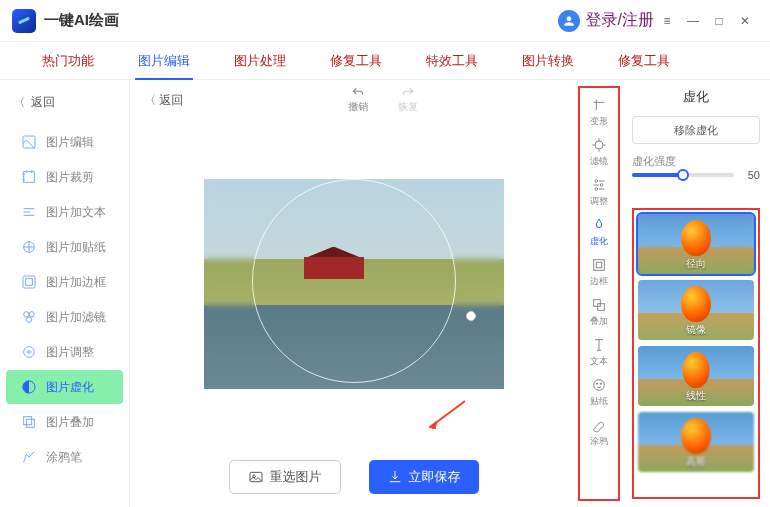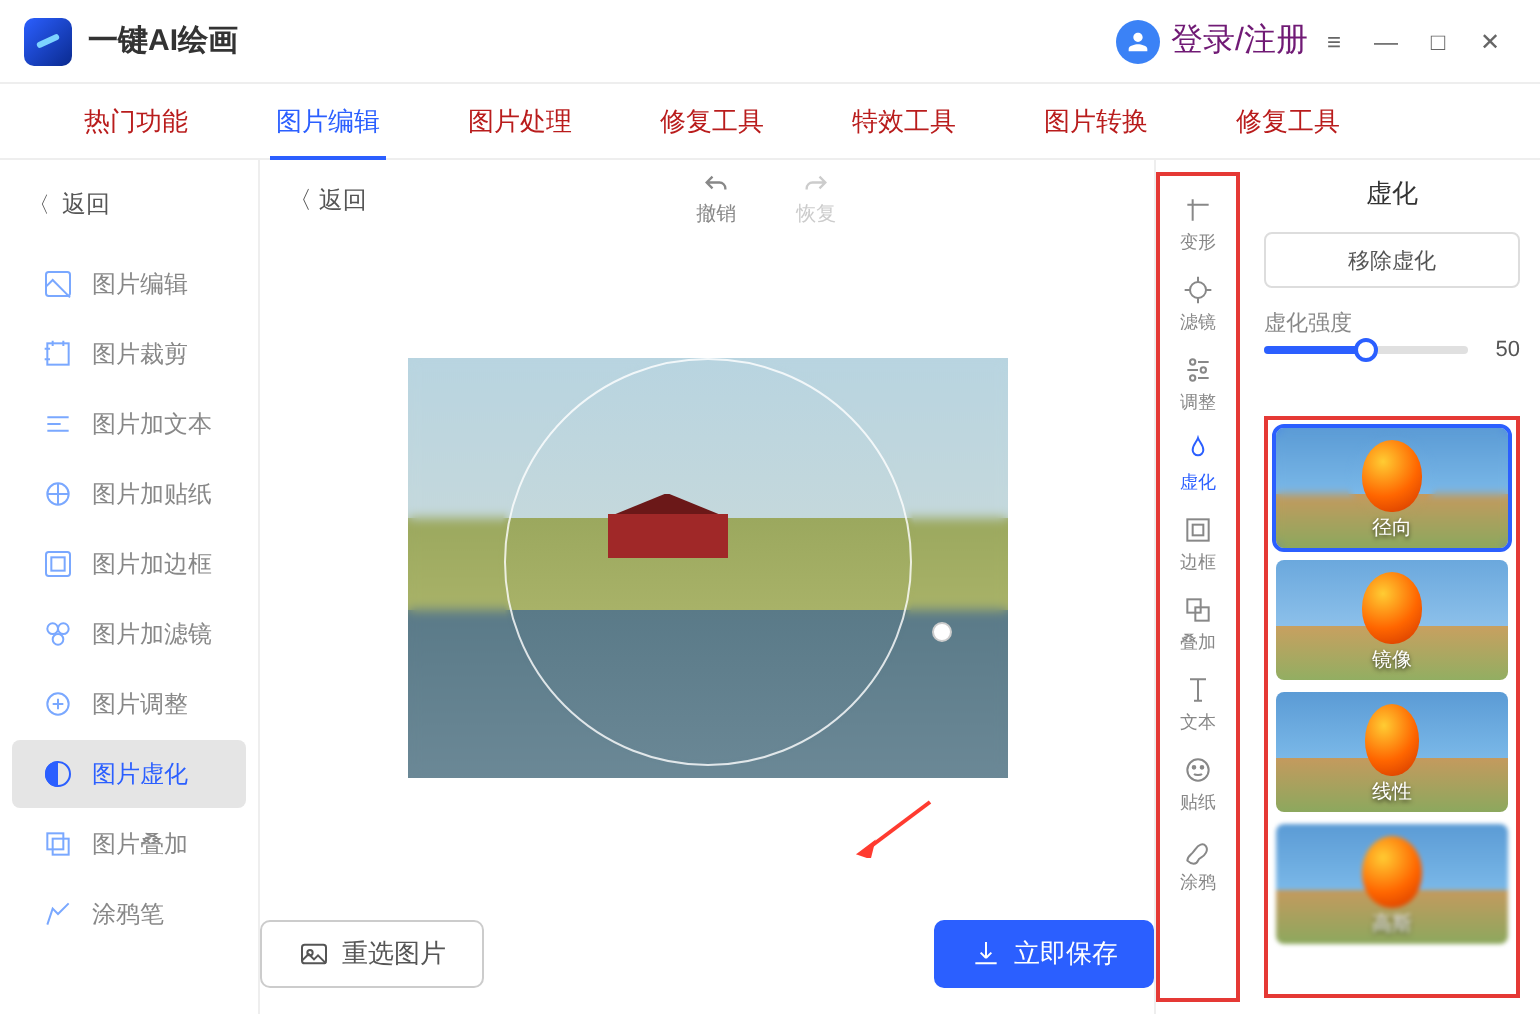--- a/index.html
+++ b/index.html
@@ -14,41 +14,41 @@
 .win-btn{width:26px;height:26px;display:flex;align-items:center;justify-content:center;cursor:pointer;color:#666}
 .tabs{height:38px;display:flex;align-items:center;padding:0 20px;border-bottom:1px solid #eee;gap:0}
 .tab{padding:0 22px;height:38px;display:flex;align-items:center;font-size:13px;color:#b91c1c;cursor:pointer;position:relative}
 .tab.active{color:#2b5fff}
 .tab.active::after{content:"";position:absolute;bottom:0;left:20%;right:20%;height:2px;background:#2b5fff}
 .main{display:flex;height:427px}
 .sidebar{width:130px;border-right:1px solid #eee;padding:8px 0;overflow-y:auto}
 .back-link{display:flex;align-items:center;padding:6px 14px;color:#555;font-size:12px;cursor:pointer;margin-bottom:8px}
 .back-link .chev{margin-right:6px;font-size:11px}
 .side-item{display:flex;align-items:center;padding:8px 14px;color:#888;font-size:12px;cursor:pointer;border-radius:4px;margin:1px 6px}
-.side-item.active{background:#e5e5e5;color:#2b5fff}
+.side-item.active{background:#86efac;color:#2b5fff}
 .side-icon{width:18px;height:18px;margin-right:8px;display:flex;align-items:center;justify-content:center}
 .side-icon svg{width:16px;height:16px;stroke:#7aa8ff;fill:none;stroke-width:1.5}
 .side-item.active .side-icon svg{stroke:#2b5fff}
 .editor{flex:1;display:flex;flex-direction:column;border-right:1px solid #eee}
 .editor-top{height:40px;display:flex;align-items:center;padding:0 14px;gap:20px}
 .ed-back{color:#555;font-size:12px;cursor:pointer}
 .ed-actions{flex:1;display:flex;justify-content:center;gap:30px}
 .ed-act{display:flex;flex-direction:column;align-items:center;font-size:10px;color:#888;cursor:pointer}
 .ed-act.disabled{color:#ccc}
 .ed-act svg{width:16px;height:14px;stroke:currentColor;fill:none;stroke-width:2}
 .canvas-wrap{flex:1;display:flex;align-items:center;justify-content:center;position:relative}
 .canvas{width:300px;height:210px;position:relative;overflow:hidden;background:linear-gradient(180deg,#b8d4e0 0%,#c4d8dc 38%,#9ba85e 38%,#a8b268 60%,#5a7a88 60%,#6b8896 100%)}
 .house{position:absolute;top:78px;left:100px;width:60px;height:22px;background:#a02828}
 .roof{position:absolute;top:68px;left:95px;width:70px;height:12px;background:#6b1818;clip-path:polygon(8% 100%,50% 0,92% 100%)}
 .blur-overlay{position:absolute;inset:0;backdrop-filter:blur(3px);-webkit-mask:radial-gradient(circle at 50% 48%,transparent 0,transparent 100px,black 105px);mask:radial-gradient(circle at 50% 48%,transparent 0,transparent 100px,black 105px)}
 .focus-ring{position:absolute;top:0;left:48px;width:204px;height:204px;border:1px solid rgba(255,255,255,.8);border-radius:50%}
 .drag-handle{position:absolute;bottom:68px;right:28px;width:10px;height:10px;background:#fff;border:1px solid #ccc;border-radius:50%}
 .arrow-annot{position:absolute;bottom:18px;right:110px;width:40px;height:30px;pointer-events:none}
 .arrow-annot svg{stroke:#ff3b30;fill:#ff3b30}
-.editor-bottom{height:60px;display:flex;align-items:center;justify-content:space-between;gap:28px}
+.editor-bottom{height:60px;display:flex;align-items:center;justify-content:center;gap:28px}
 .btn{height:34px;padding:0 18px;border-radius:5px;display:flex;align-items:center;gap:6px;font-size:13px;cursor:pointer}
 .btn-outline{border:1px solid #ccc;color:#555;background:#fff}
 .btn-primary{background:#2b5fff;color:#fff;border:none}
 .btn svg{width:16px;height:16px;stroke:currentColor;fill:none;stroke-width:1.5}
 .toolstrip{width:42px;display:flex;flex-direction:column;align-items:center;padding:6px 0;gap:3px;border:2px solid #e53935;border-top:2px solid #e53935;margin:6px 2px 6px 0}
 .tool{width:34px;display:flex;flex-direction:column;align-items:center;font-size:9px;color:#888;cursor:pointer;padding:3px 0}
 .tool.active{color:#2b5fff}
 .tool svg{width:16px;height:16px;stroke:currentColor;fill:none;stroke-width:1.5;margin-bottom:2px}
 .panel{width:148px;padding:8px 10px;display:flex;flex-direction:column}
 .panel-title{text-align:center;font-size:13px;margin-bottom:10px}

